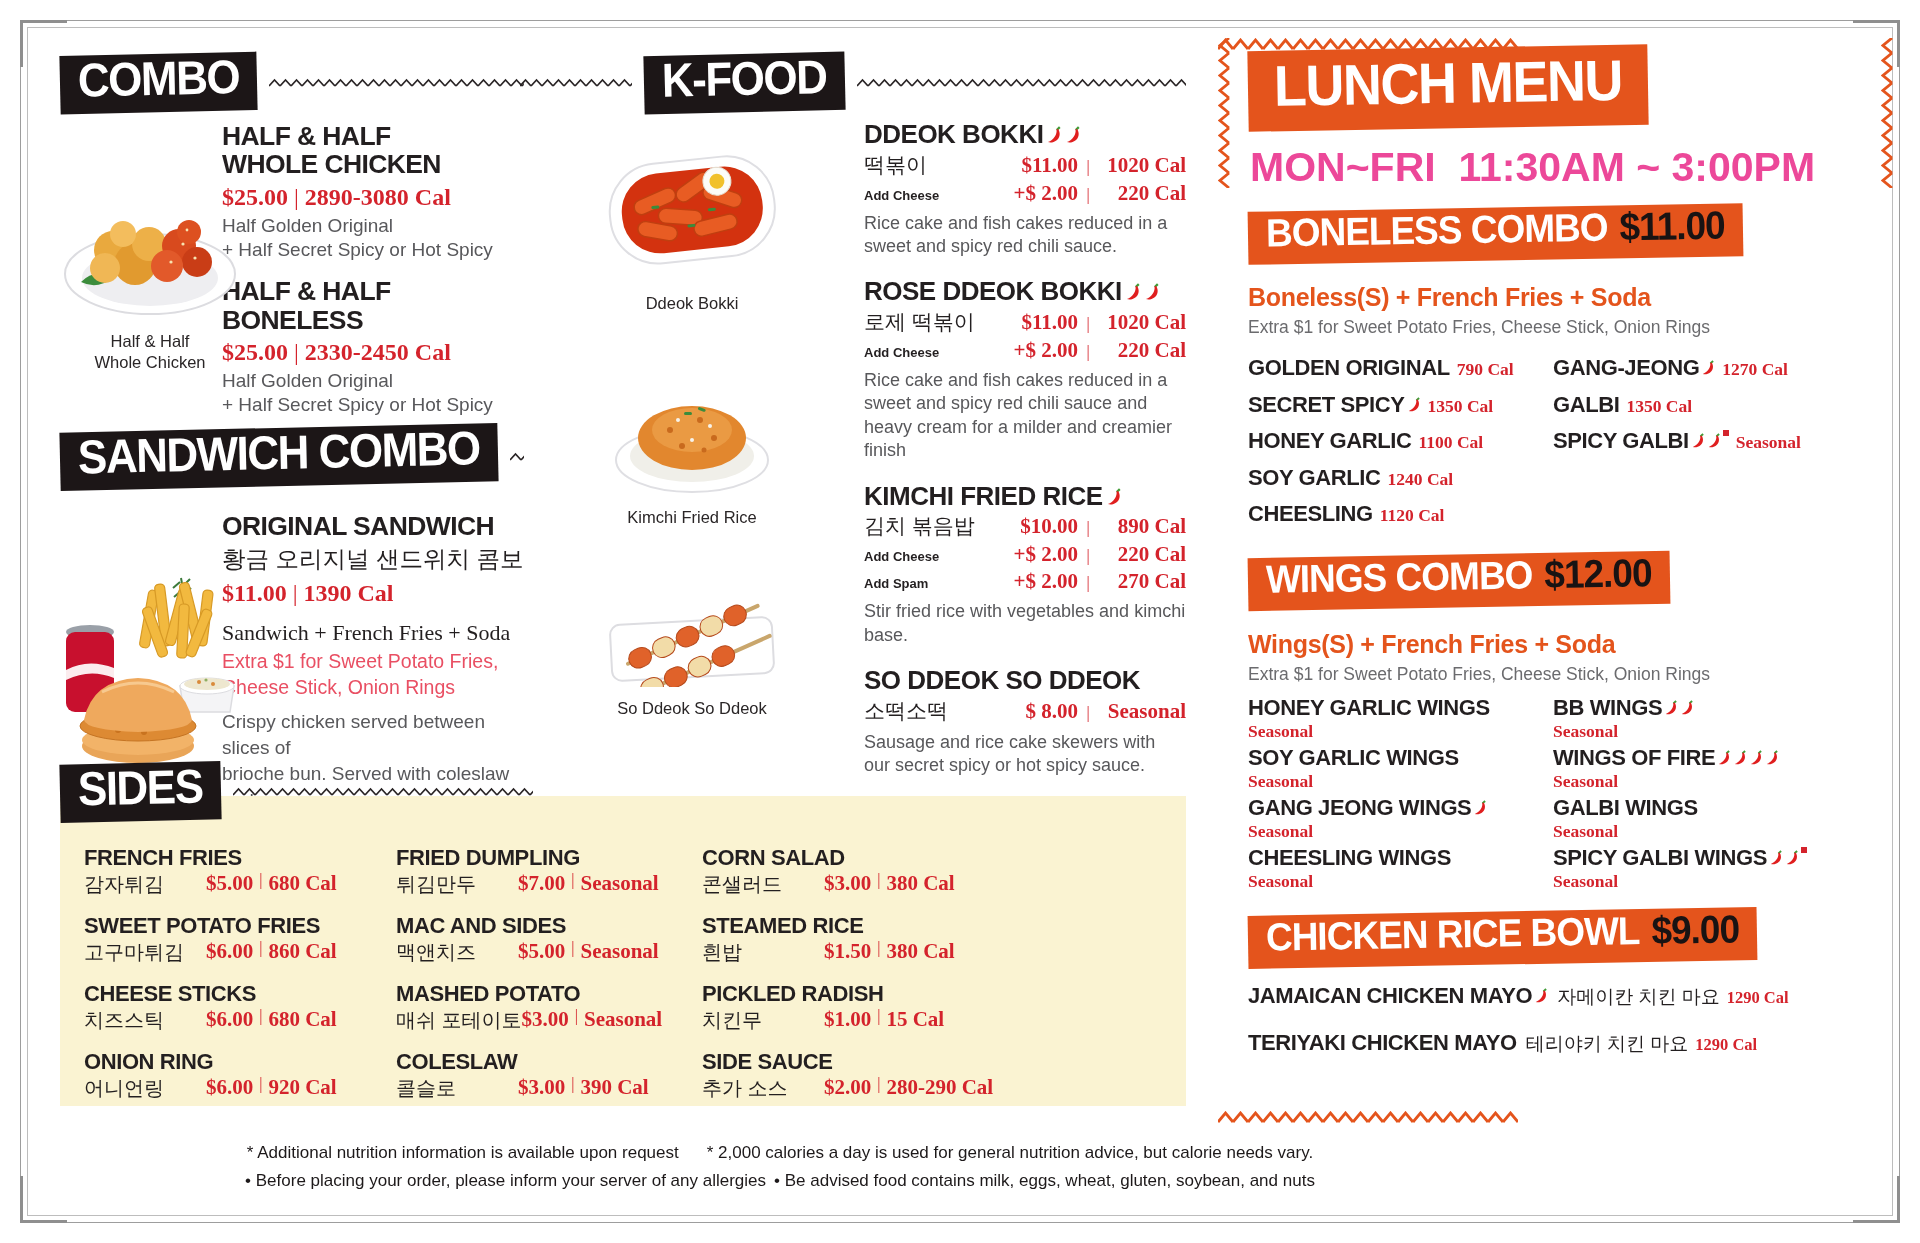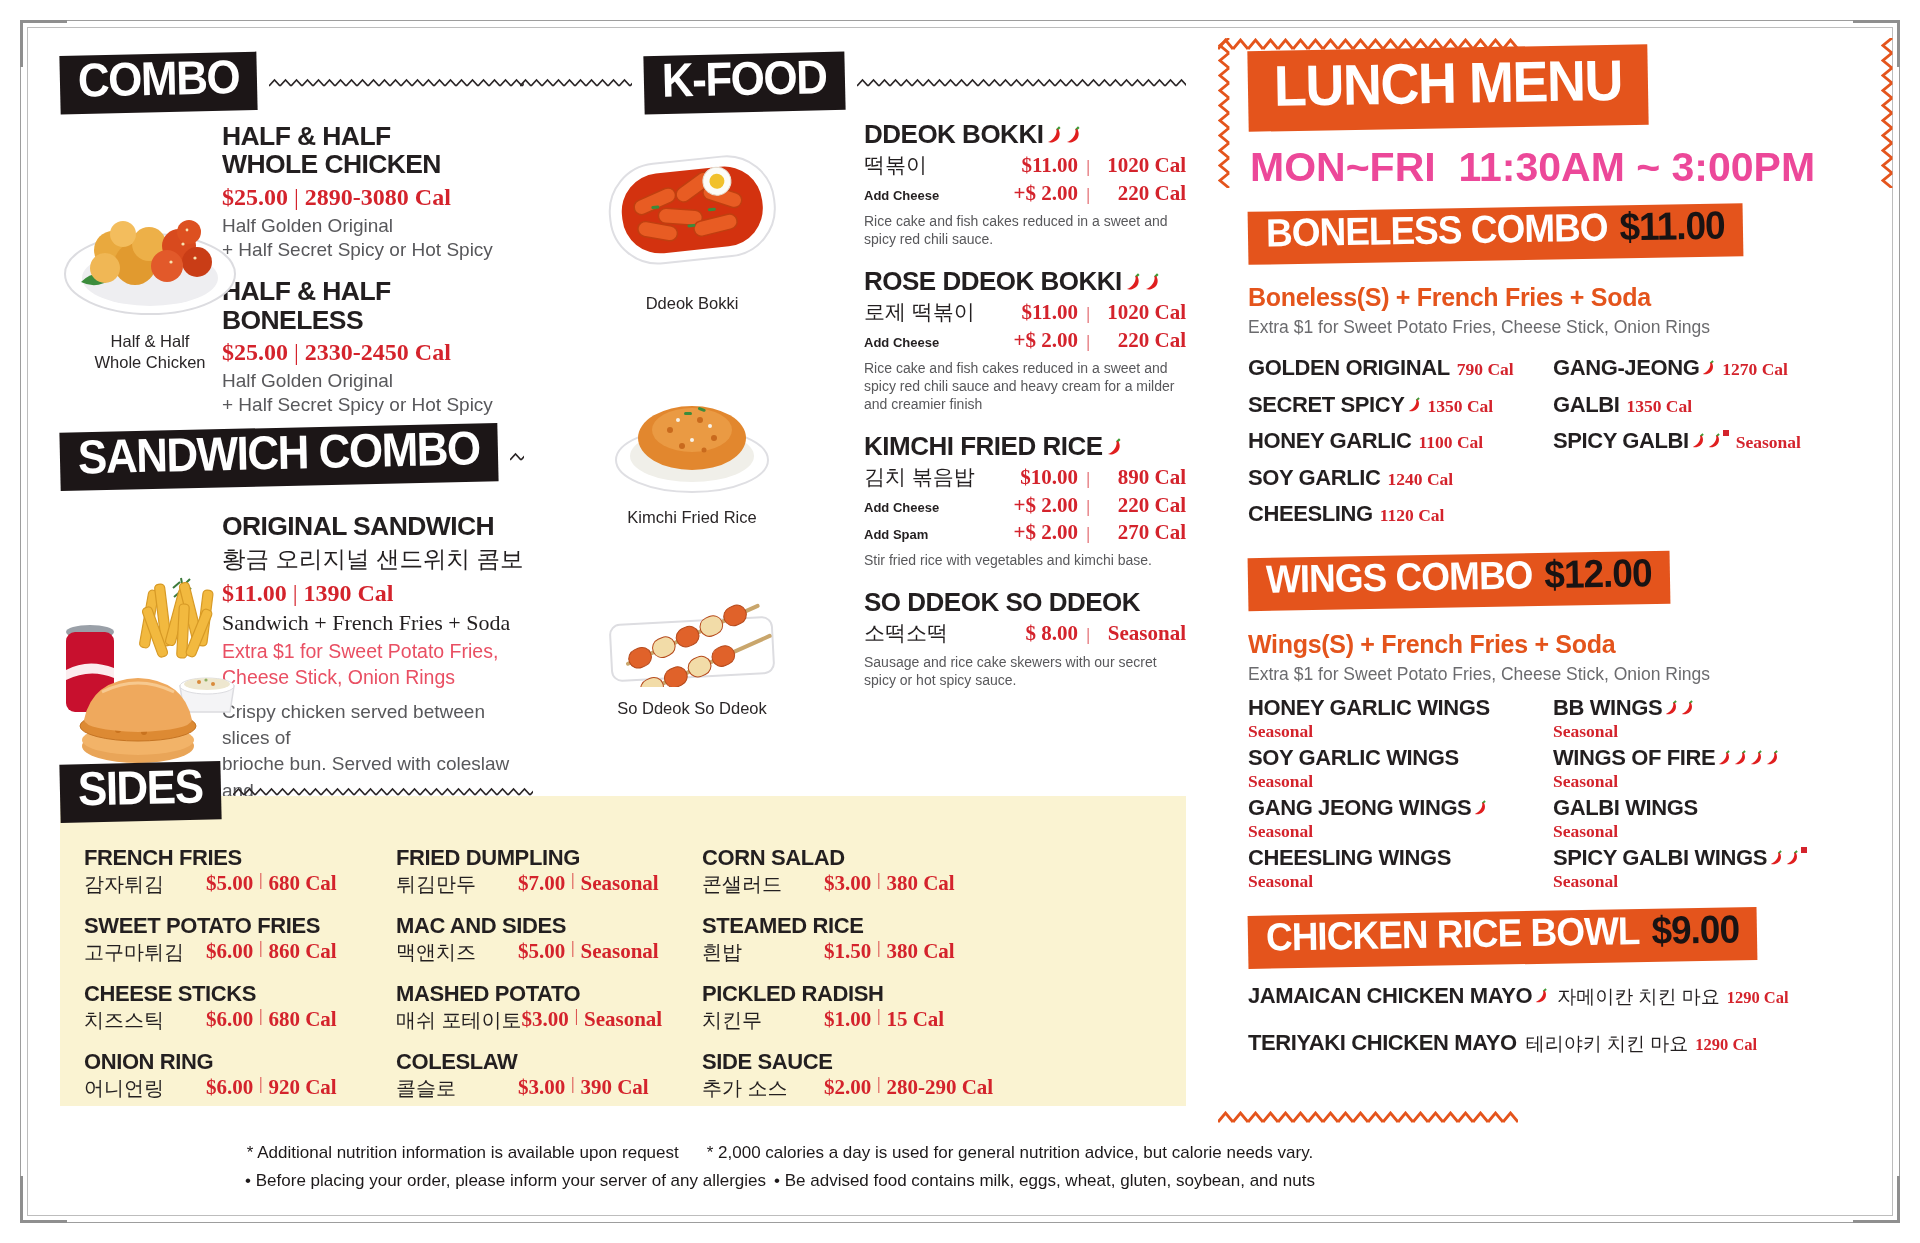--- a/index.html
+++ b/index.html
@@ -37,21 +37,21 @@
   .mi{margin-bottom:15px;}
   .mi-name{font-size:26.5px;font-weight:700;letter-spacing:-0.6px;line-height:1.07;white-space:pre-line;}
   .price-line{font-size:24px;margin:5px 0 3px;}
   .mi-desc{color:#58585b;font-size:19px;line-height:1.28;white-space:pre-line;}
 
   
   #sec-sandwich{position:absolute;left:60px;top:430px;width:464px;}
   #sec-sandwich .photo-block{position:absolute;left:-10px;top:140px;width:195px;}
   #sec-sandwich .items-col{margin:28px 0 0 162px;}
   .sw-kor{font-size:23.5px;margin-top:3px;}
-  .sw-includes{font-family:"Liberation Serif",serif;font-size:22px;color:#231f20;margin-top:3px;}
+  .sw-includes{font-family:"Liberation Serif",serif;font-size:22px;color:#231f20;margin-top:13px;}
   .sw-note{color:#e94f63;font-size:19.5px;line-height:1.3;margin-top:3px;white-space:pre-line;}
   .sw-desc{color:#58585b;font-size:19px;line-height:1.38;margin-top:9px;white-space:pre-line;}
 
   
   #sec-sides{position:absolute;left:60px;top:765px;width:1126px;}
   .sides-bg{position:absolute;left:0;top:31px;width:1126px;height:310px;background:#faf3d2;}
   #sec-sides .sec-header{position:relative;z-index:1;}
   #sec-sides .zz{max-width:300px;}
   .sides-grid{position:relative;display:flex;padding:26px 0 0 24px;}
   .side-col{width:312px;}
@@ -71,21 +71,21 @@
   .kfood-items{position:absolute;left:344px;top:64px;width:322px;}
   .kitem{margin-bottom:19px;}
   .kname{font-size:26px;font-weight:700;letter-spacing:-0.5px;line-height:1.1;}
   .kname .chili{width:15px;height:18px;margin-left:4px;}
   .krow{display:flex;align-items:baseline;margin-top:2px;}
   .k-kor{flex:1;font-size:21px;}
   .k-label{flex:1;font-size:13px;font-weight:700;}
   .k-price{width:98px;text-align:right;font-size:21px;}
   .kbar{width:20px;text-align:center;font-family:"Liberation Serif",serif;color:#d4232c;}
   .k-cal{width:88px;text-align:right;font-size:21px;}
-  .k-desc{color:#58585b;font-size:14px;line-height:1.3;margin-top:6px;}
+  .k-desc{color:#58585b;font-size:18px;line-height:1.3;margin-top:6px;}
 
   
   #sec-lunch{position:absolute;left:1218px;top:38px;width:676px;height:1086px;}
   .ozz{position:absolute;}
   .ozz.t{left:0;right:0;top:0;height:13px;}
   .ozz.b{left:0;right:0;bottom:0;height:13px;}
   .ozz.l{left:0;top:0;bottom:0;width:13px;}
   .ozz.r{right:0;top:0;bottom:0;width:13px;}
   .ozz rect{width:100%;height:100%;}
   .lunch-content{position:absolute;left:30px;top:8px;right:24px;}

